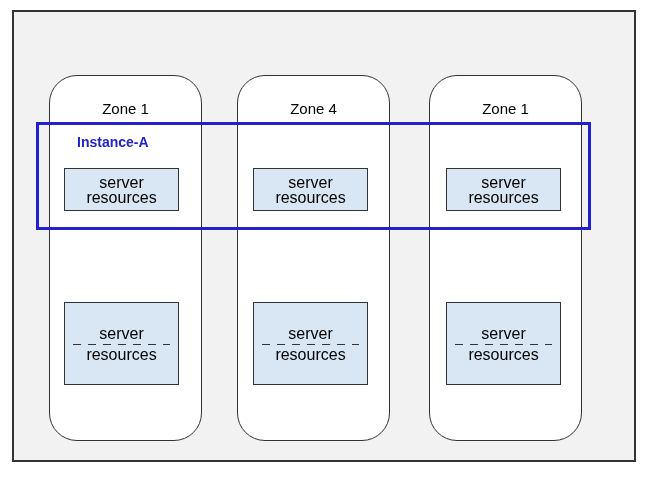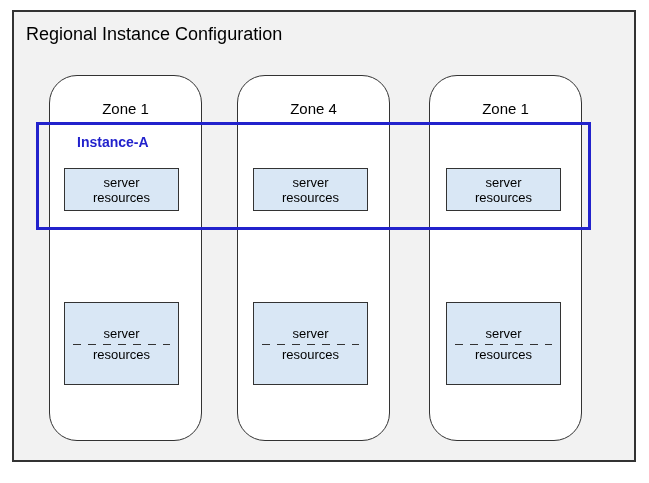--- a/index.html
+++ b/index.html
@@ -48,21 +48,21 @@
     font-size:15px;
   }
   .srv{
     position:absolute;
     box-sizing:border-box;
     width:115px;
     background:var(--server-fill);
     border:1px solid var(--line);
     display:flex;flex-direction:column;
     align-items:center;justify-content:center;
-    font-size:13px;line-height:15px;
+    font-size:16px;line-height:15px;
     text-align:center;
     z-index:2;
   }
   .srv.rowA{top:156px;height:43px;}
   .srv.rowB{top:290px;height:83px;row-gap:6px;}
   .srv.c1{left:50px;}
   .srv.c2{left:239px;}
   .srv.c3{left:432px;}
   .dash-line{
     position:absolute;
@@ -87,21 +87,20 @@
     white-space:nowrap;
     padding-left:16px;
   }
 </style>
 </head>
 <body>
 
 <div class="page">
   <div class="outer">
 
-    <div class="title">Regional Instance Configuration</div>
 
     <div class="zone z1">
       <div class="zone-label">Zone 1</div>
     </div>
     <div class="zone z2">
       <div class="zone-label">Zone 4</div>
     </div>
     <div class="zone z3">
       <div class="zone-label">Zone 1</div>
     </div>

